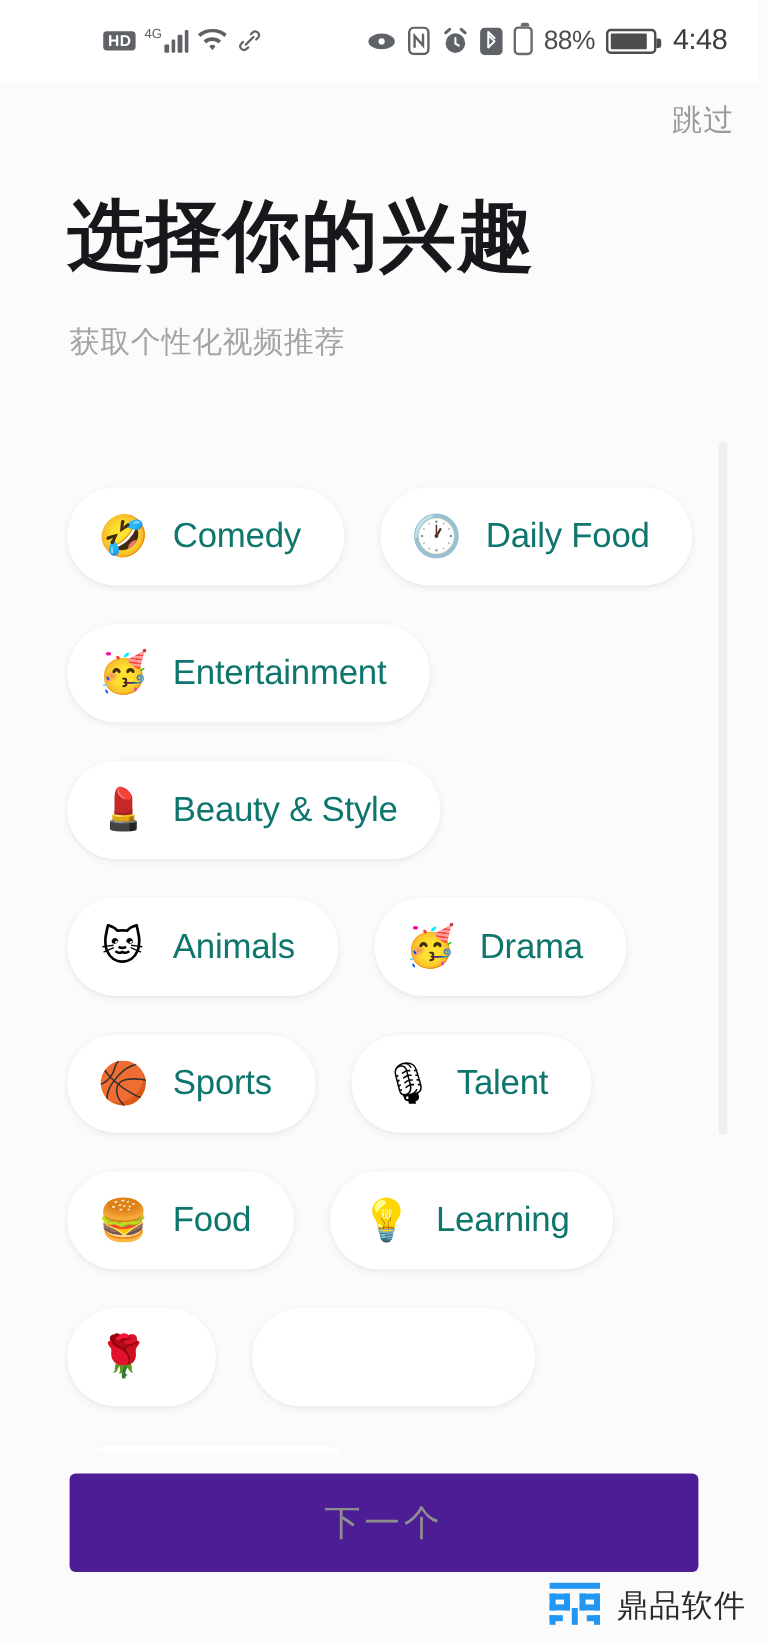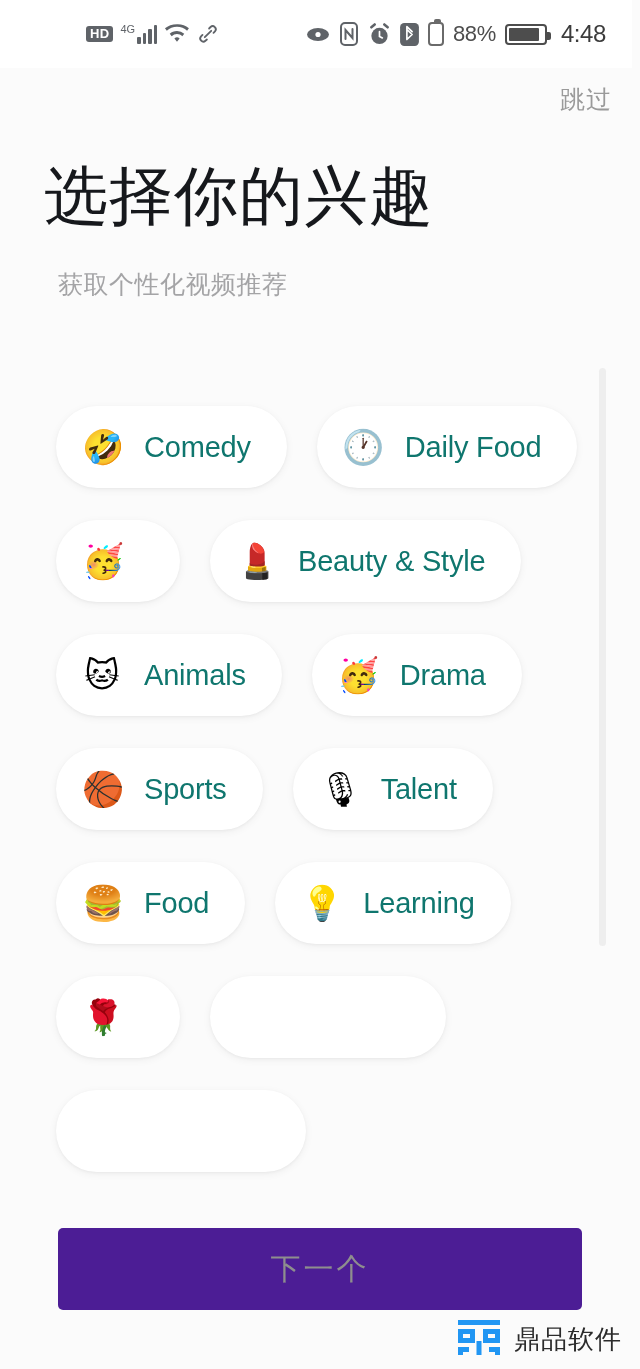--- a/index.html
+++ b/index.html
@@ -71,22 +71,22 @@
 
   
   #skip {
     position:absolute; top:83px; right:28px;
     font-size:25px; color:#9a9a9a; letter-spacing:1px;
     cursor:pointer;
   }
 
   
   #title {
-    position:absolute; top:160px; left:44px;
-    font-size:64px; font-weight:normal; color:#16181c;
+    position:absolute; top:160px; left:56px;
+    font-size:64px; font-weight:bold; color:#16181c;
     letter-spacing:1px; line-height:1.15;
   }
   #subtitle {
     position:absolute; top:268px; left:58px;
     font-size:25px; color:#a4a4a6; letter-spacing:0.5px;
   }
 
   
   #chiparea {
     position:absolute; top:360px; left:0;
@@ -233,20 +233,21 @@
         <div class="chip">
           <span class="emo">🤣</span>
           <span class="lbl">Comedy</span>
         </div>
         <div class="chip">
           <span class="emo">🕐</span>
           <span class="lbl">Daily Food</span>
         </div>
         <div class="chip">
           <span class="emo">🥳</span>
+          <span class="lbl">Entertainment</span>
         </div>
         <div class="chip">
           <span class="emo">💄</span>
           <span class="lbl">Beauty &amp; Style</span>
         </div>
         <div class="chip">
           <span class="emo">🐱</span>
           <span class="lbl">Animals</span>
         </div>
         <div class="chip">

